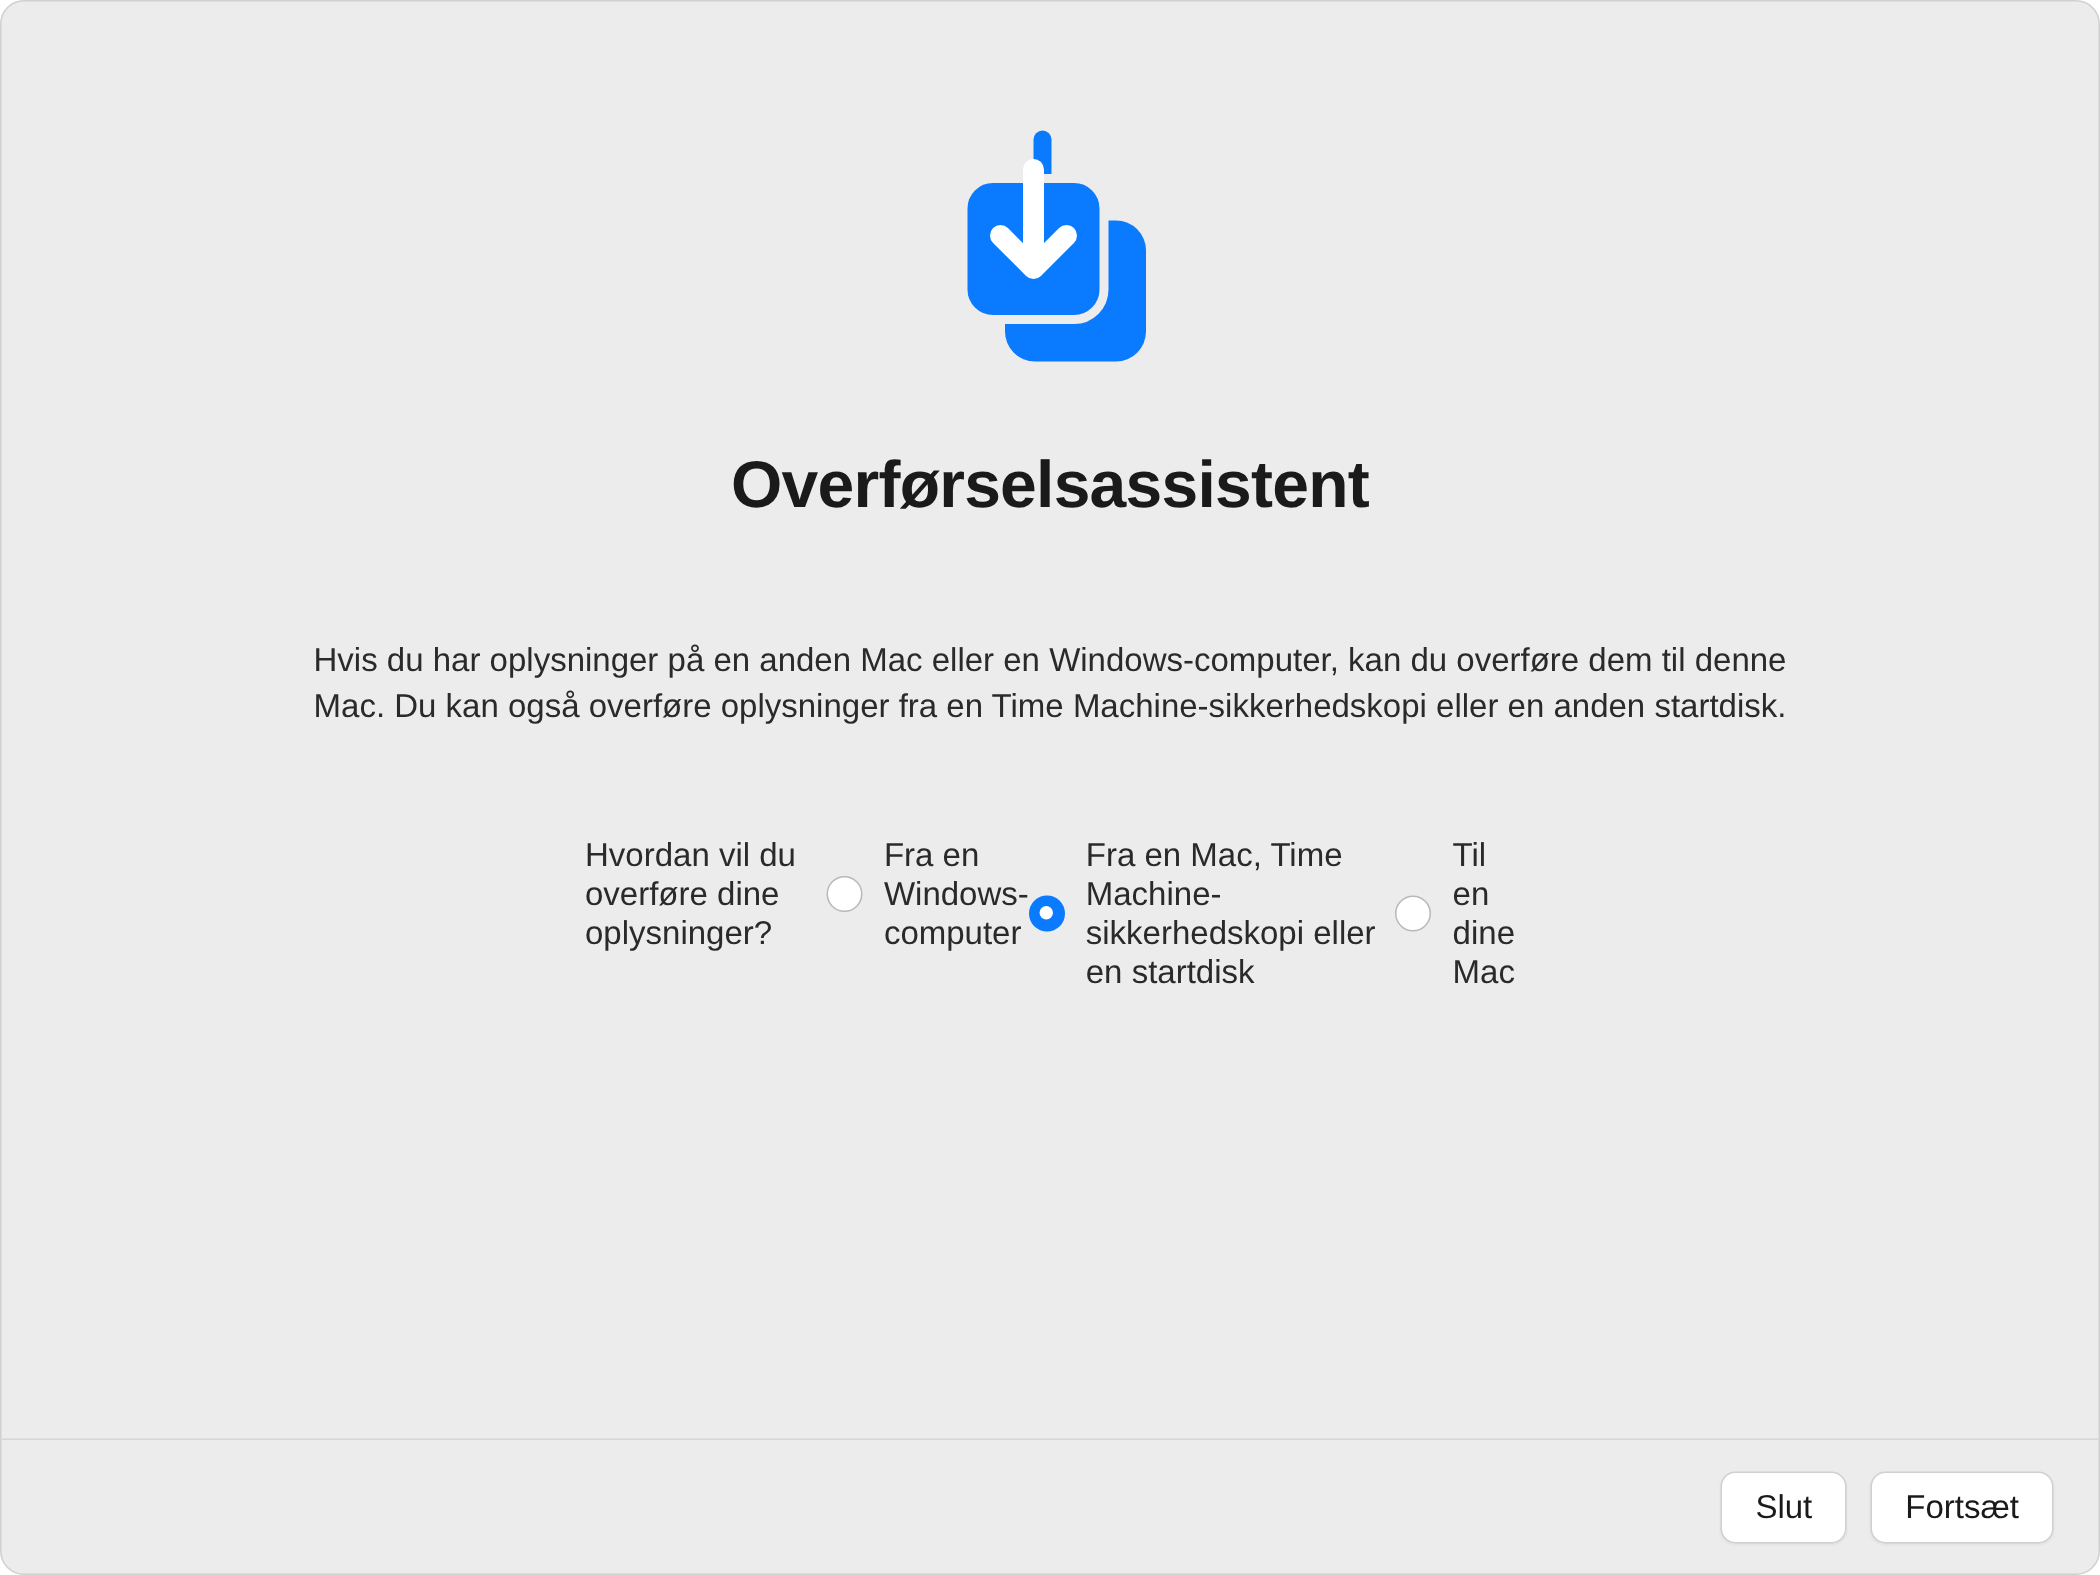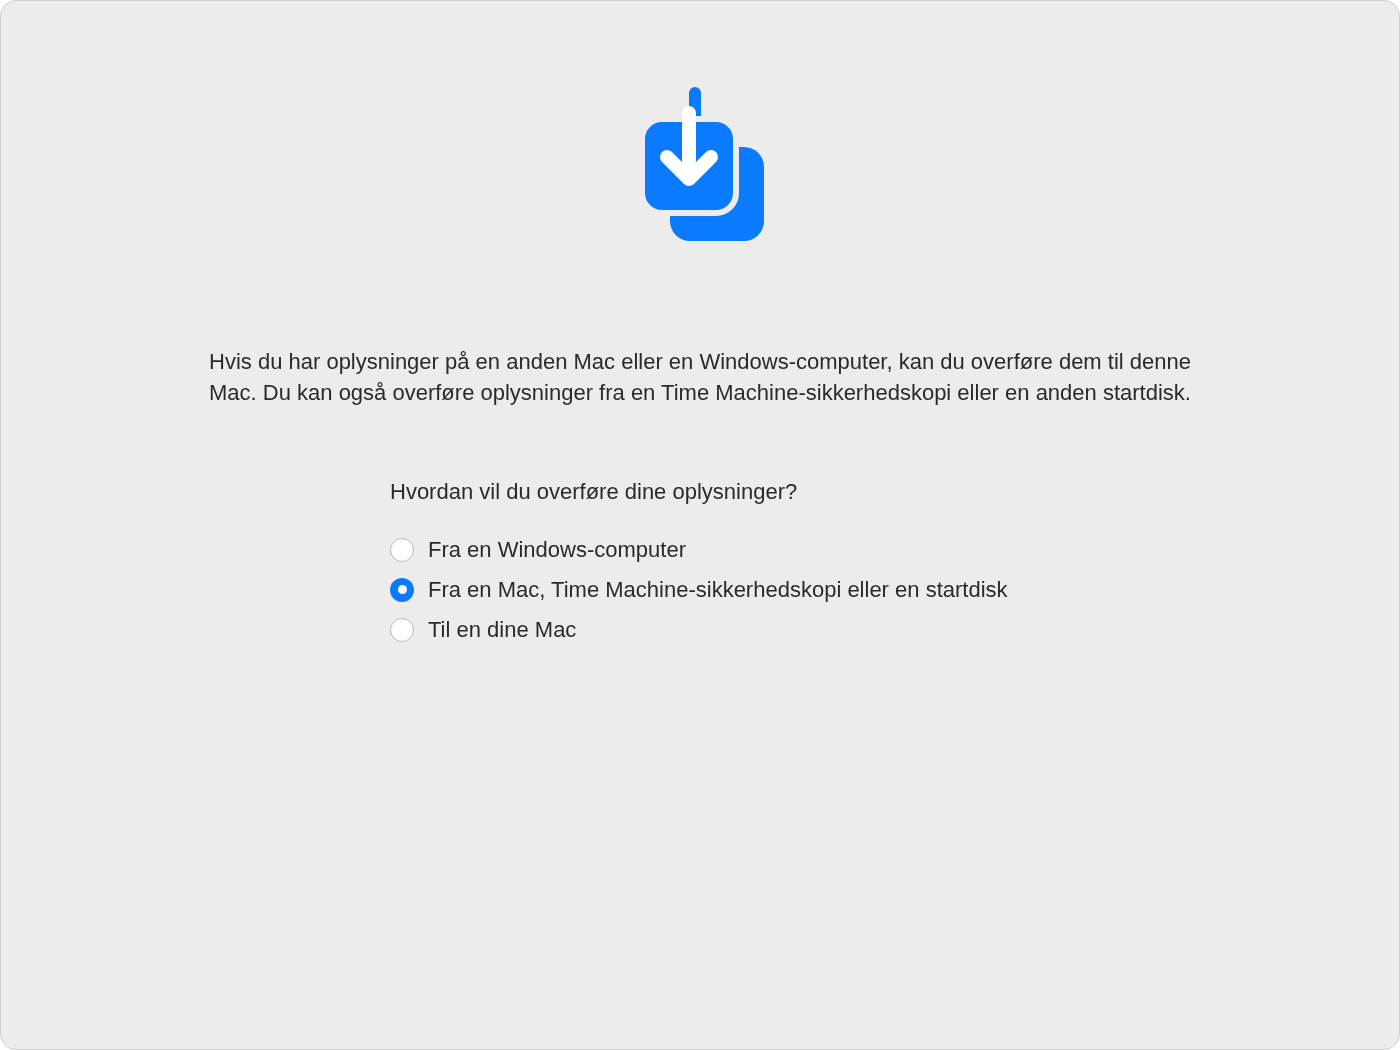--- a/index.html
+++ b/index.html
@@ -51,21 +51,20 @@
       color: #2a2a2a;
       text-align: center;
       max-width: 1000px;
       line-height: 1.4;
       margin-bottom: 70px;
       margin-top: 48px;
     }
     .options-block {
       width: 620px;
       display: flex;
-      flex-direction: column;
       align-items: flex-start;
     }
     .question {
       font-size: 22px;
       color: #2a2a2a;
       margin-bottom: 32px;
     }
     .radio-row {
       display: flex;
       align-items: center;
@@ -134,20 +133,21 @@
         <rect x="50" y="66" width="94" height="94" rx="20" fill="#0a7aff"></rect>
 
         <rect x="22" y="38" width="94" height="94" rx="20" fill="#0a7aff" stroke="#ececec" stroke-width="6"></rect>
 
         <path d="M69 32 L69 88" stroke="#fff" stroke-width="14" stroke-linecap="round" fill="none"></path>
 
         <path d="M47 76 L69 98 L91 76" stroke="#fff" stroke-width="14" stroke-linecap="round" stroke-linejoin="round" fill="none"></path>
       </svg>
     </div>
 
+    <h1 class="title">Overførselsassistent</h1>
 
     <p class="description">Hvis du har oplysninger på en anden Mac eller en Windows-computer, kan du overføre dem til denne Mac. Du kan også overføre oplysninger fra en Time Machine-sikkerhedskopi eller en anden startdisk.</p>
 
     <div class="options-block">
       <div class="question">Hvordan vil du overføre dine oplysninger?</div>
 
       <label class="radio-row">
         <span class="radio"></span>
         <span class="radio-label">Fra en Windows-computer</span>
       </label>
@@ -158,13 +158,17 @@
       </label>
 
       <label class="radio-row">
         <span class="radio"></span>
         <span class="radio-label">Til en dine Mac</span>
       </label>
     </div>
 
   </div>
 
+  <div class="footer">
+    <button class="btn">Slut</button>
+    <button class="btn">Fortsæt</button>
+  </div>
 </div>
 
 </body></html>

